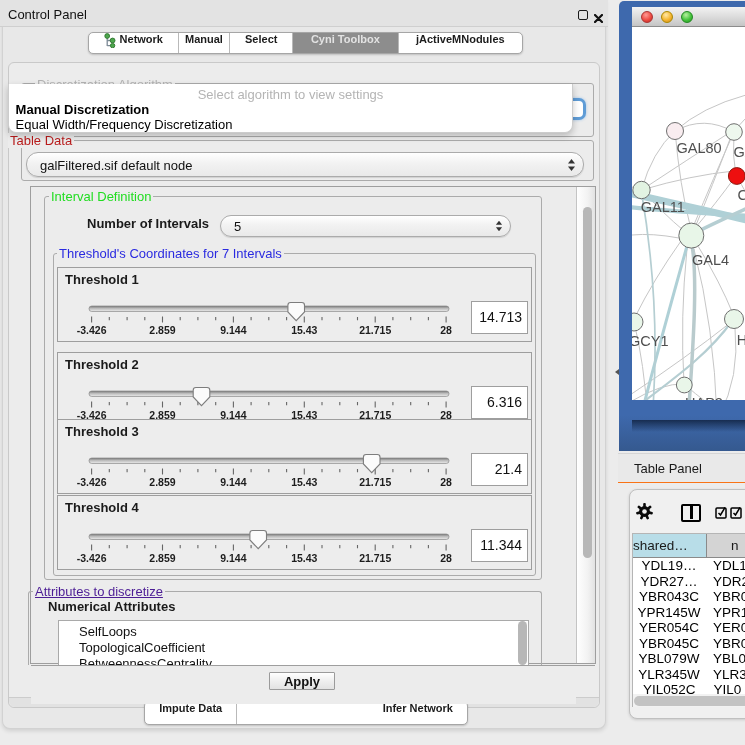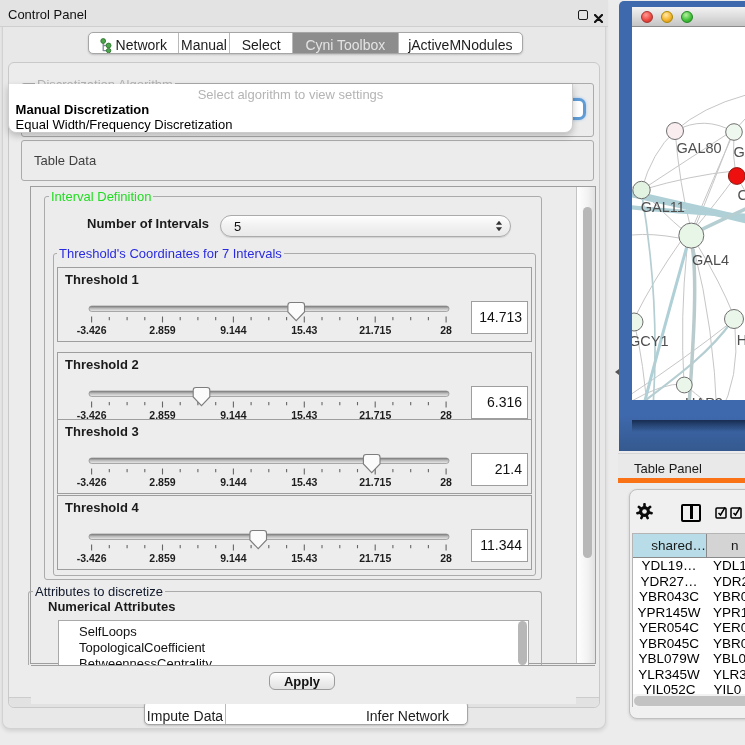--- a/index.html
+++ b/index.html
@@ -13,22 +13,22 @@
   box-shadow:0 2px 4px rgba(0,0,0,0.12); }
 #cptitle { left:0; top:0; width:608px; height:27px; background:#e3e3e3;
   border-bottom:1px solid #cfcfcf; }
 #cptitle .t { position:absolute; left:8px; top:7px; font-size:13px; color:#111; }
 .floatico { position:absolute; left:578px; top:10px; width:10px; height:10px;
   border:1.8px solid #1a1a1a; border-radius:2px; }
 .closeico { position:absolute; left:594px; top:11px; }
 
 .tabbar { display:flex; background:#fff; border:1px solid #a6a6a6; border-radius:5px;
   overflow:hidden; box-shadow:0 1px 2px rgba(0,0,0,0.18); }
-.tabbar .tab { display:flex; align-items:flex-end; justify-content:center;
-  font-weight:normal; font-size:14px; color:#1c1c1c; border-right:1px solid #b9b9b9; }
+.tabbar .tab { display:flex; align-items:flex-start; justify-content:center;
+  font-weight:bold; font-size:11px; color:#1c1c1c; border-right:1px solid #b9b9b9; }
 .tabbar .tab:last-child { border-right:none; }
 .tabbar .sel { background:#8d8d8d; color:#e3e3e3; }
 #toptabs { left:88px; top:32px; width:435px; height:22px; }
 #bottabs { left:144px; top:701px; width:324px; height:24px; }
 
 #inner { left:8px; top:62px; width:592px; height:646px; background:#ececec;
   border:1px solid #c9c9c9; border-radius:6px; }
 
 .group { position:absolute; border:1px solid #ababab; border-radius:3px; }
 .gtitle { position:absolute; font-size:13px; background:#ececec; padding:0 2px; white-space:nowrap; }
@@ -45,33 +45,33 @@
 .tfield { position:absolute; left:413px; top:33px; width:57px; height:33px;
   background:#fff; border:1px solid #9e9e9e; font-size:14px; color:#111;
   text-align:right; padding:7px 5px 0 0; }
 
 .vthumb { position:absolute; background:#b7b7b7; border-radius:4.5px; }
 
 #attrlist { left:58px; top:620px; width:471px; height:46px; background:#fff;
   border:1px solid #a9a9a9; border-bottom:none; font-size:13px; color:#111; }
 #attrlist { padding-top:3px; } #attrlist div { height:16px; line-height:16px; padding-left:20px; }
 .btn { position:absolute; background:linear-gradient(#ffffff,#efefef 50%,#e2e2e2);
-  border:1px solid #9b9b9b; border-radius:6px; text-align:center;
+  border:1px solid #9b9b9b; border-radius:1px; text-align:center;
   font-size:13px; color:#111; }
 
 #netwin { left:619px; top:1px; width:126px; height:450px;
   background:linear-gradient(#3e69ad,#3e69ad 92%,#35598f); border-radius:5px 0 0 0; }
 #nettitle { left:632px; top:7px; width:113px; height:20px;
   background:linear-gradient(#f3f3f3,#dadada 55%,#c5c5c5); border-bottom:1px solid #8c8c8c; }
 .light { position:absolute; top:4px; width:12px; height:12px; border-radius:50%; }
 #netview { left:632px; top:27px; width:113px; height:373px; background:#fff; overflow:hidden; }
 #netshadow { left:632px; top:420px; width:113px; height:12px;
   background:linear-gradient(rgba(10,25,50,0.75),rgba(62,105,173,0)); }
 #tpbar { left:618px; top:453px; width:127px; height:30px; background:#e9e9e9;
-  border-top:1px solid #d5d5d5; border-bottom:5px solid #f97316; }
+  border-top:1px solid #d5d5d5; border-bottom:1px solid #f97316; }
 #tablebox { left:629px; top:489px; width:130px; height:230px; background:#f0f0f0;
   border:1px solid #c0c0c0; border-radius:8px 0 0 8px; box-shadow:0 1px 3px rgba(0,0,0,0.15); }
 #tblwhite { left:632px; top:533px; width:113px; height:174px; background:#fff;
   border:1px solid #b5b5b5; border-bottom:none; border-right:none; overflow:hidden; }
 .trow { height:15.5px; display:flex; font-size:13.5px; color:#000; }
 .trow .c1 { width:74px; text-align:center; }
 .trow .c2 { width:40px; text-align:left; padding-left:8px; }
 
 #popup { left:8px; top:84px; width:565px; height:49px; background:#fff;
   border:1px solid #cccccc; border-top:none; border-radius:0 0 8px 8px;
@@ -101,32 +101,39 @@
           <circle cx="8.6" cy="12.6" r="2.2" fill="#4da64d" stroke="#2e762e" stroke-width="0.9"></circle>
         </svg>Network</div>
     <div class="tab" style="width:52px;">Manual</div>
     <div class="tab" style="width:63px;">Select</div>
     <div class="tab sel" style="width:106px;">Cyni Toolbox</div>
     <div class="tab" style="width:124px;">jActiveMNodules</div>
   </div>
   <div class="abs" id="inner"></div>
   <div class="abs" style="left:9px; top:697px; width:590px; height:10px; background:#e2e2e2; border-top:1px solid #cccccc; border-radius:0 0 6px 6px;"></div>
   <div class="abs bottabs tabbar" id="bottabs">
-    <div class="tab" style="width:81px;">Impute Data</div>
+    <div class="tab" style="width:93px;">Impute Data</div>
     <div class="tab sel" style="width:120px;margin-top:40px;">Discretize Data</div>
     <div class="tab" style="width:111px;padding-left:12px;">Infer Network</div>
   </div>
 
   <div class="group" style="left:21px; top:83px; width:573px; height:54px;"></div>
   <div class="gtitle" style="left:35px; top:77px; color:#b2b2b2;">Discretization Algorithm</div>
   <div class="abs" style="left:560px; top:98px; width:26px; height:22px; background:#fff;
        border:3px solid #5f9cd6; border-radius:7px; box-shadow:0 0 3px #9cc2e8;"></div>
 
   <div class="group" style="left:21px; top:140px; width:573px; height:41px;"></div>
-  <div class="gtitle" style="left:32px; top:133px; color:#404040;margin-top:20px;">Table Data</div>
+  <div class="gtitle" style="left:8px; top:133px; color:#b91c1c;">Table Data</div>
+  <div class="combo" style="left:26px; top:152px; width:558px; height:25px;">
+    <span class="cv">galFiltered.sif default node</span>
+    <svg class="ar" width="9" height="14" viewBox="0 0 9 14">
+      <path d="M4.5 1 L8 5.6 L1 5.6 Z" fill="#333"></path>
+      <path d="M4.5 13 L8 8.4 L1 8.4 Z" fill="#333"></path>
+    </svg>
+  </div>
 
   <div class="abs" style="left:30px; top:186px; width:566px; height:478px;
        border:1px solid #9e9e9e; background:#ececec;"></div>
   <div class="abs" style="left:576px; top:187px; width:19px; height:476px;
        background:linear-gradient(90deg,#ffffff,#f2f2f2 60%,#e2e2e2); border-left:1px solid #c4c4c4;"></div>
   <div class="vthumb" style="left:583px; top:207px; width:9px; height:351px;"></div>
 
   <div class="group" style="left:44px; top:196px; width:498px; height:384px;"></div>
   <div class="gtitle" style="left:49px; top:189px; color:#21dd21;">Interval Definition</div>
   <div class="abs" style="left:87px; top:216px; font-weight:bold;">Number of Intervals</div>
@@ -224,21 +231,21 @@
         <text x="104.5" y="66" font-size="10.5" font-weight="bold" fill="#1d1d1d" text-anchor="middle" font-family="Liberation Sans, sans-serif">2.859</text>
         <text x="175.4" y="66" font-size="10.5" font-weight="bold" fill="#1d1d1d" text-anchor="middle" font-family="Liberation Sans, sans-serif">9.144</text>
         <text x="246.3" y="66" font-size="10.5" font-weight="bold" fill="#1d1d1d" text-anchor="middle" font-family="Liberation Sans, sans-serif">15.43</text>
         <text x="317.2" y="66" font-size="10.5" font-weight="bold" fill="#1d1d1d" text-anchor="middle" font-family="Liberation Sans, sans-serif">21.715</text>
         <text x="388.1" y="66" font-size="10.5" font-weight="bold" fill="#1d1d1d" text-anchor="middle" font-family="Liberation Sans, sans-serif">28</text>
         <path d="M191.9 44 L191.9 37.2 Q191.9 34.5 194.6 34.5 L205.8 34.5 Q208.5 34.5 208.5 37.2 L208.5 44 L200.2 52.7 Z" fill="#fbfbfb" stroke="#7d7d7d" stroke-width="1.1"></path>
       </svg>
     </div>
 
   <div class="group" style="left:28px; top:591px; width:514px; height:74px; border-bottom:none; border-radius:3px 3px 0 0;"></div>
-  <div class="gtitle" style="left:33px; top:584px; color:#0f172a;">Attributes to discretize</div>
+  <div class="gtitle" style="left:33px; top:584px; color:#4c1d95;text-decoration:underline;">Attributes to discretize</div>
   <div class="abs" style="left:48px; top:599px; font-weight:bold;">Numerical Attributes</div>
   <div class="abs" id="attrlist">
     <div>SelfLoops</div>
     <div>TopologicalCoefficient</div>
     <div>BetweennessCentrality</div>
   </div>
   <div class="vthumb" style="left:518px; top:621px; width:9px; height:44px;"></div>
 
   <div class="abs" style="left:31px; top:666px; width:545px; height:38px; background:#ececec;"></div>
   <div class="abs" style="left:31px; top:665px; width:564px; height:1px; background:#9e9e9e;"></div>
@@ -332,21 +339,21 @@
   <div class="abs" style="left:715px; top:506px;"><svg width="13" height="13" viewBox="0 0 13 13">
         <rect x="1" y="2" width="10" height="10" fill="none" stroke="#000" stroke-width="1.5" rx="1"></rect>
         <path d="M3.5 7 L5.5 9 L10 1.5" stroke="#000" stroke-width="1.5" fill="none"></path>
       </svg></div>
   <div class="abs" style="left:730px; top:506px;"><svg width="13" height="13" viewBox="0 0 13 13">
         <rect x="1" y="2" width="10" height="10" fill="none" stroke="#000" stroke-width="1.5" rx="1"></rect>
         <path d="M3.5 7 L5.5 9 L10 1.5" stroke="#000" stroke-width="1.5" fill="none"></path>
       </svg></div>
   <div class="abs" id="tblwhite">
     <div style="display:flex; height:24px; border-bottom:1px solid #8a8a8a; font-size:13.5px;">
-      <div style="width:74px; background:#b8dde8; border-right:1px solid #8a8a8a; text-align:right; padding-top:4px;">shared…</div>
+      <div style="width:74px; background:#b8dde8; border-right:1px solid #8a8a8a; text-align:left; padding-top:4px;">shared…</div>
       <div style="flex:1; background:#d4d4d4; padding-top:4px; padding-left:24px;">n</div>
     </div>
     <div class="trow">
         <span class="c1">YDL19…</span>
         <span class="c2">YDL1</span>
       </div>
     <div class="trow">
         <span class="c1">YDR27…</span>
         <span class="c2">YDR2</span>
       </div>

